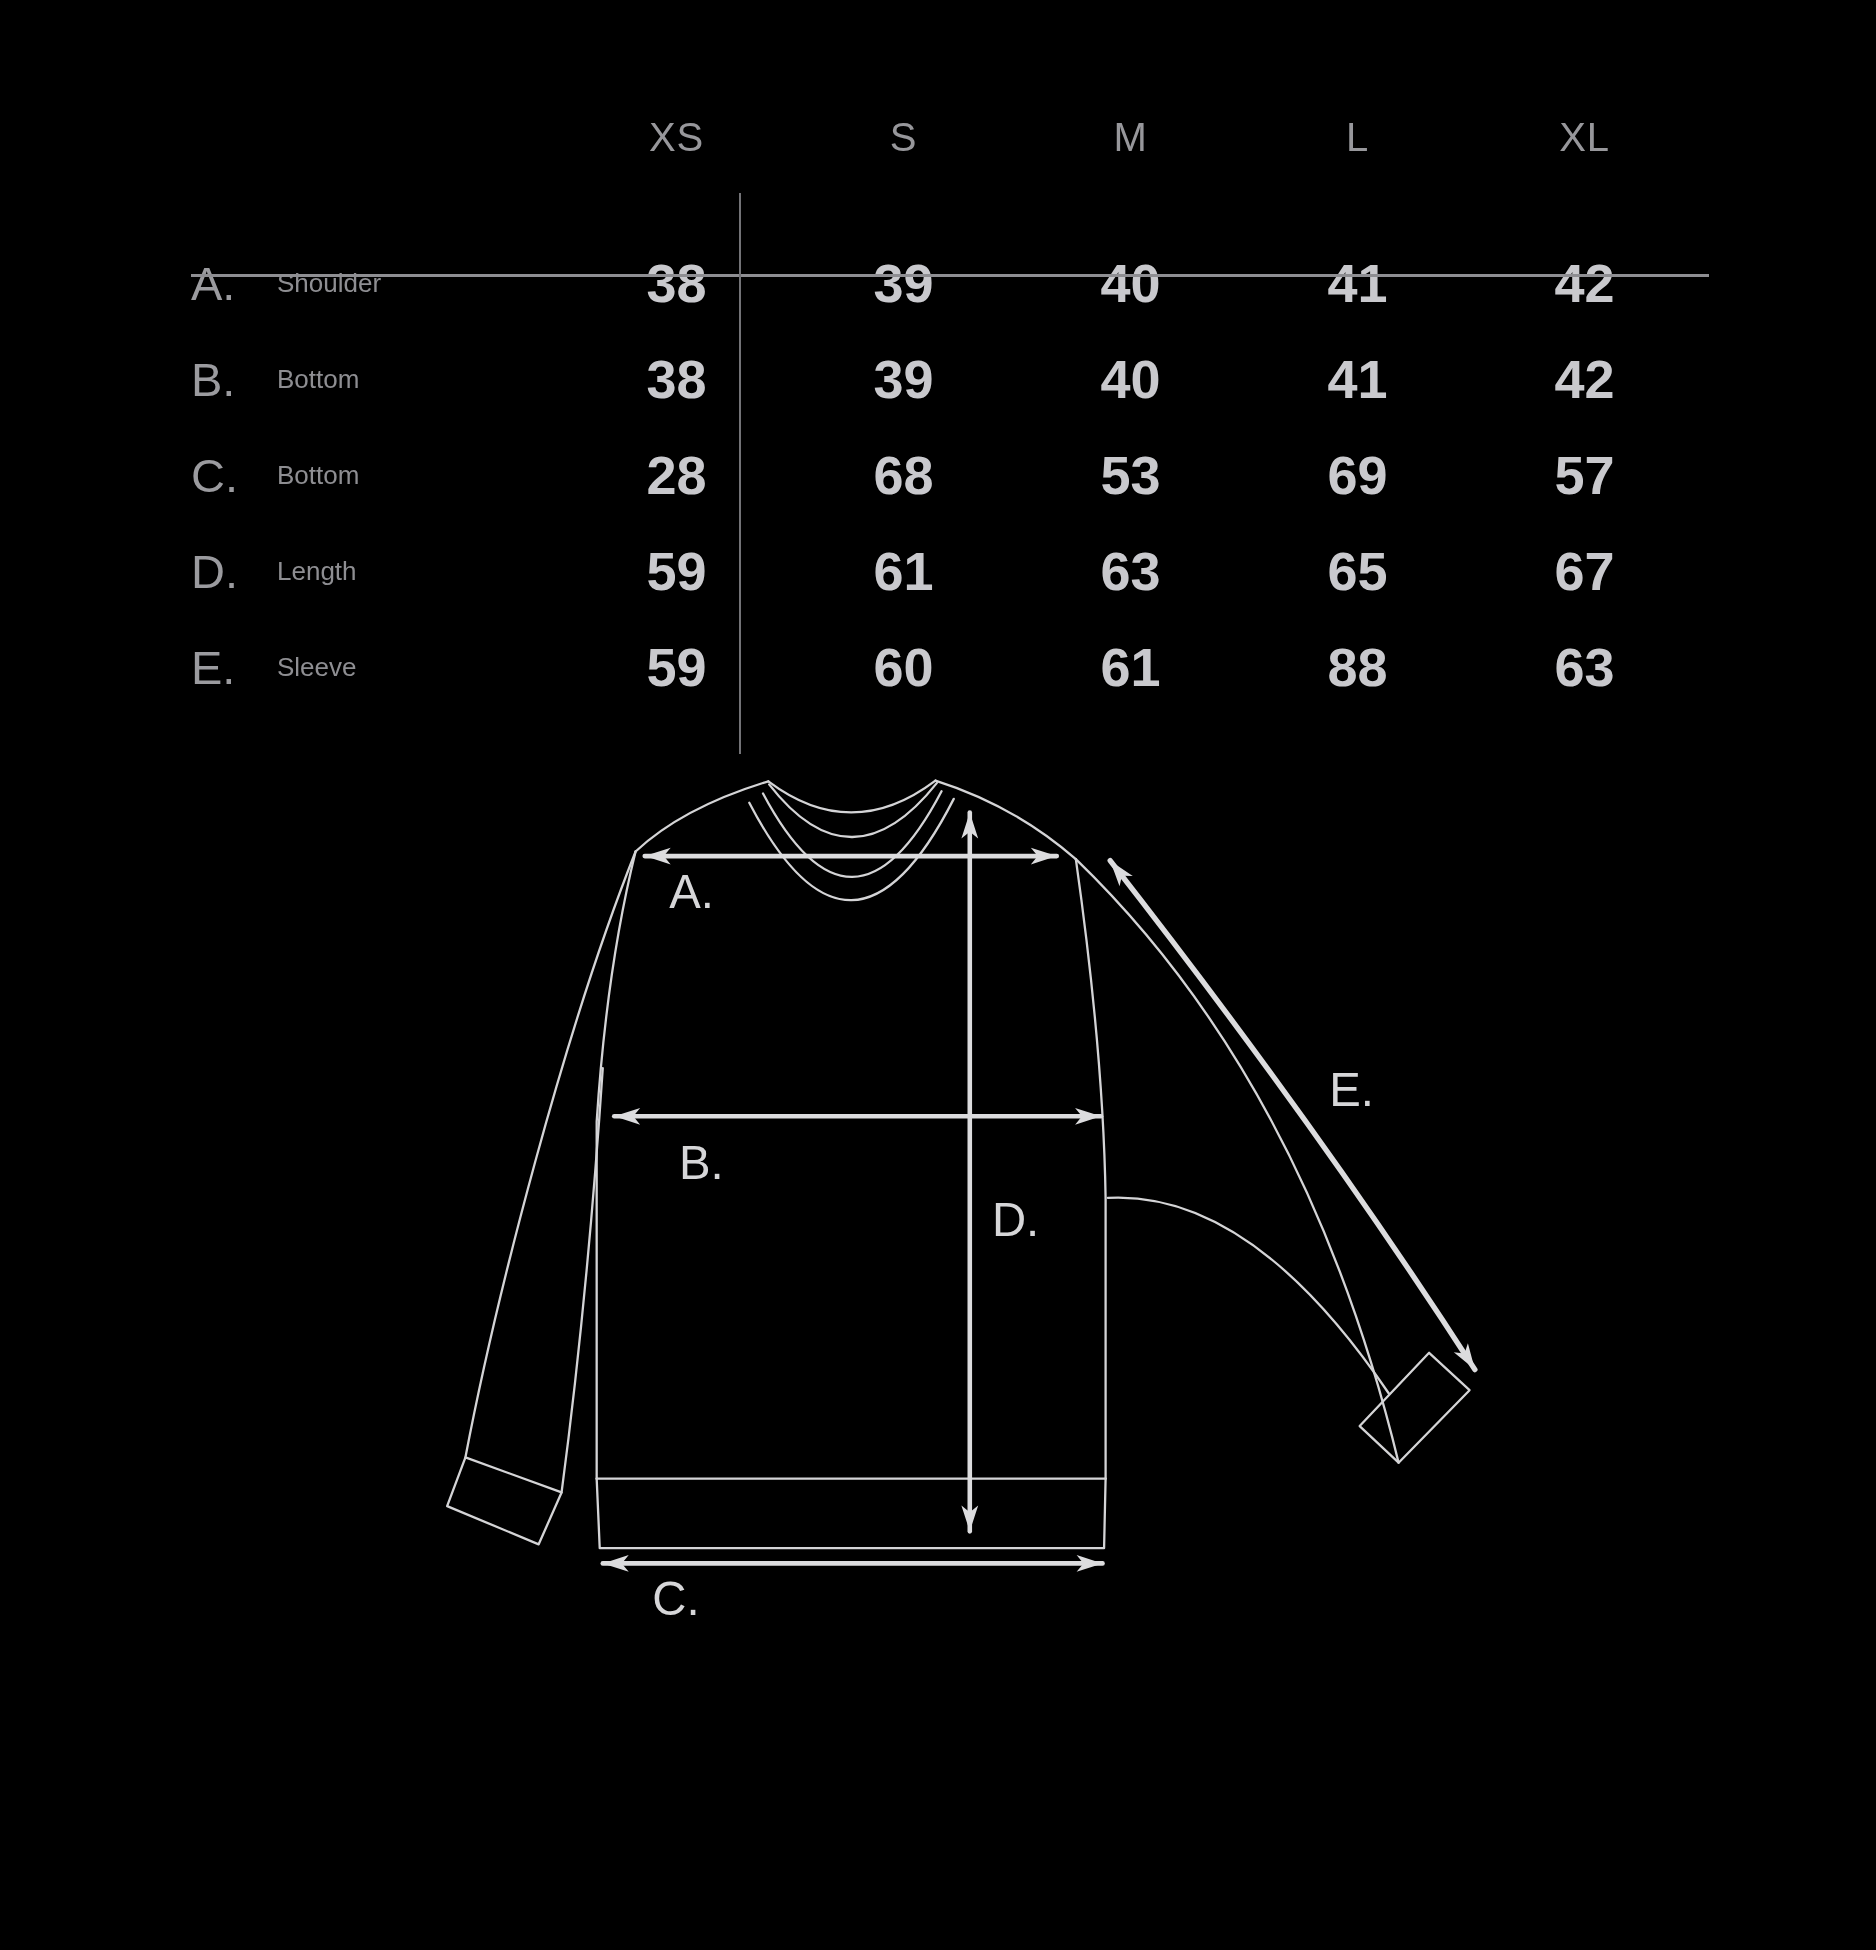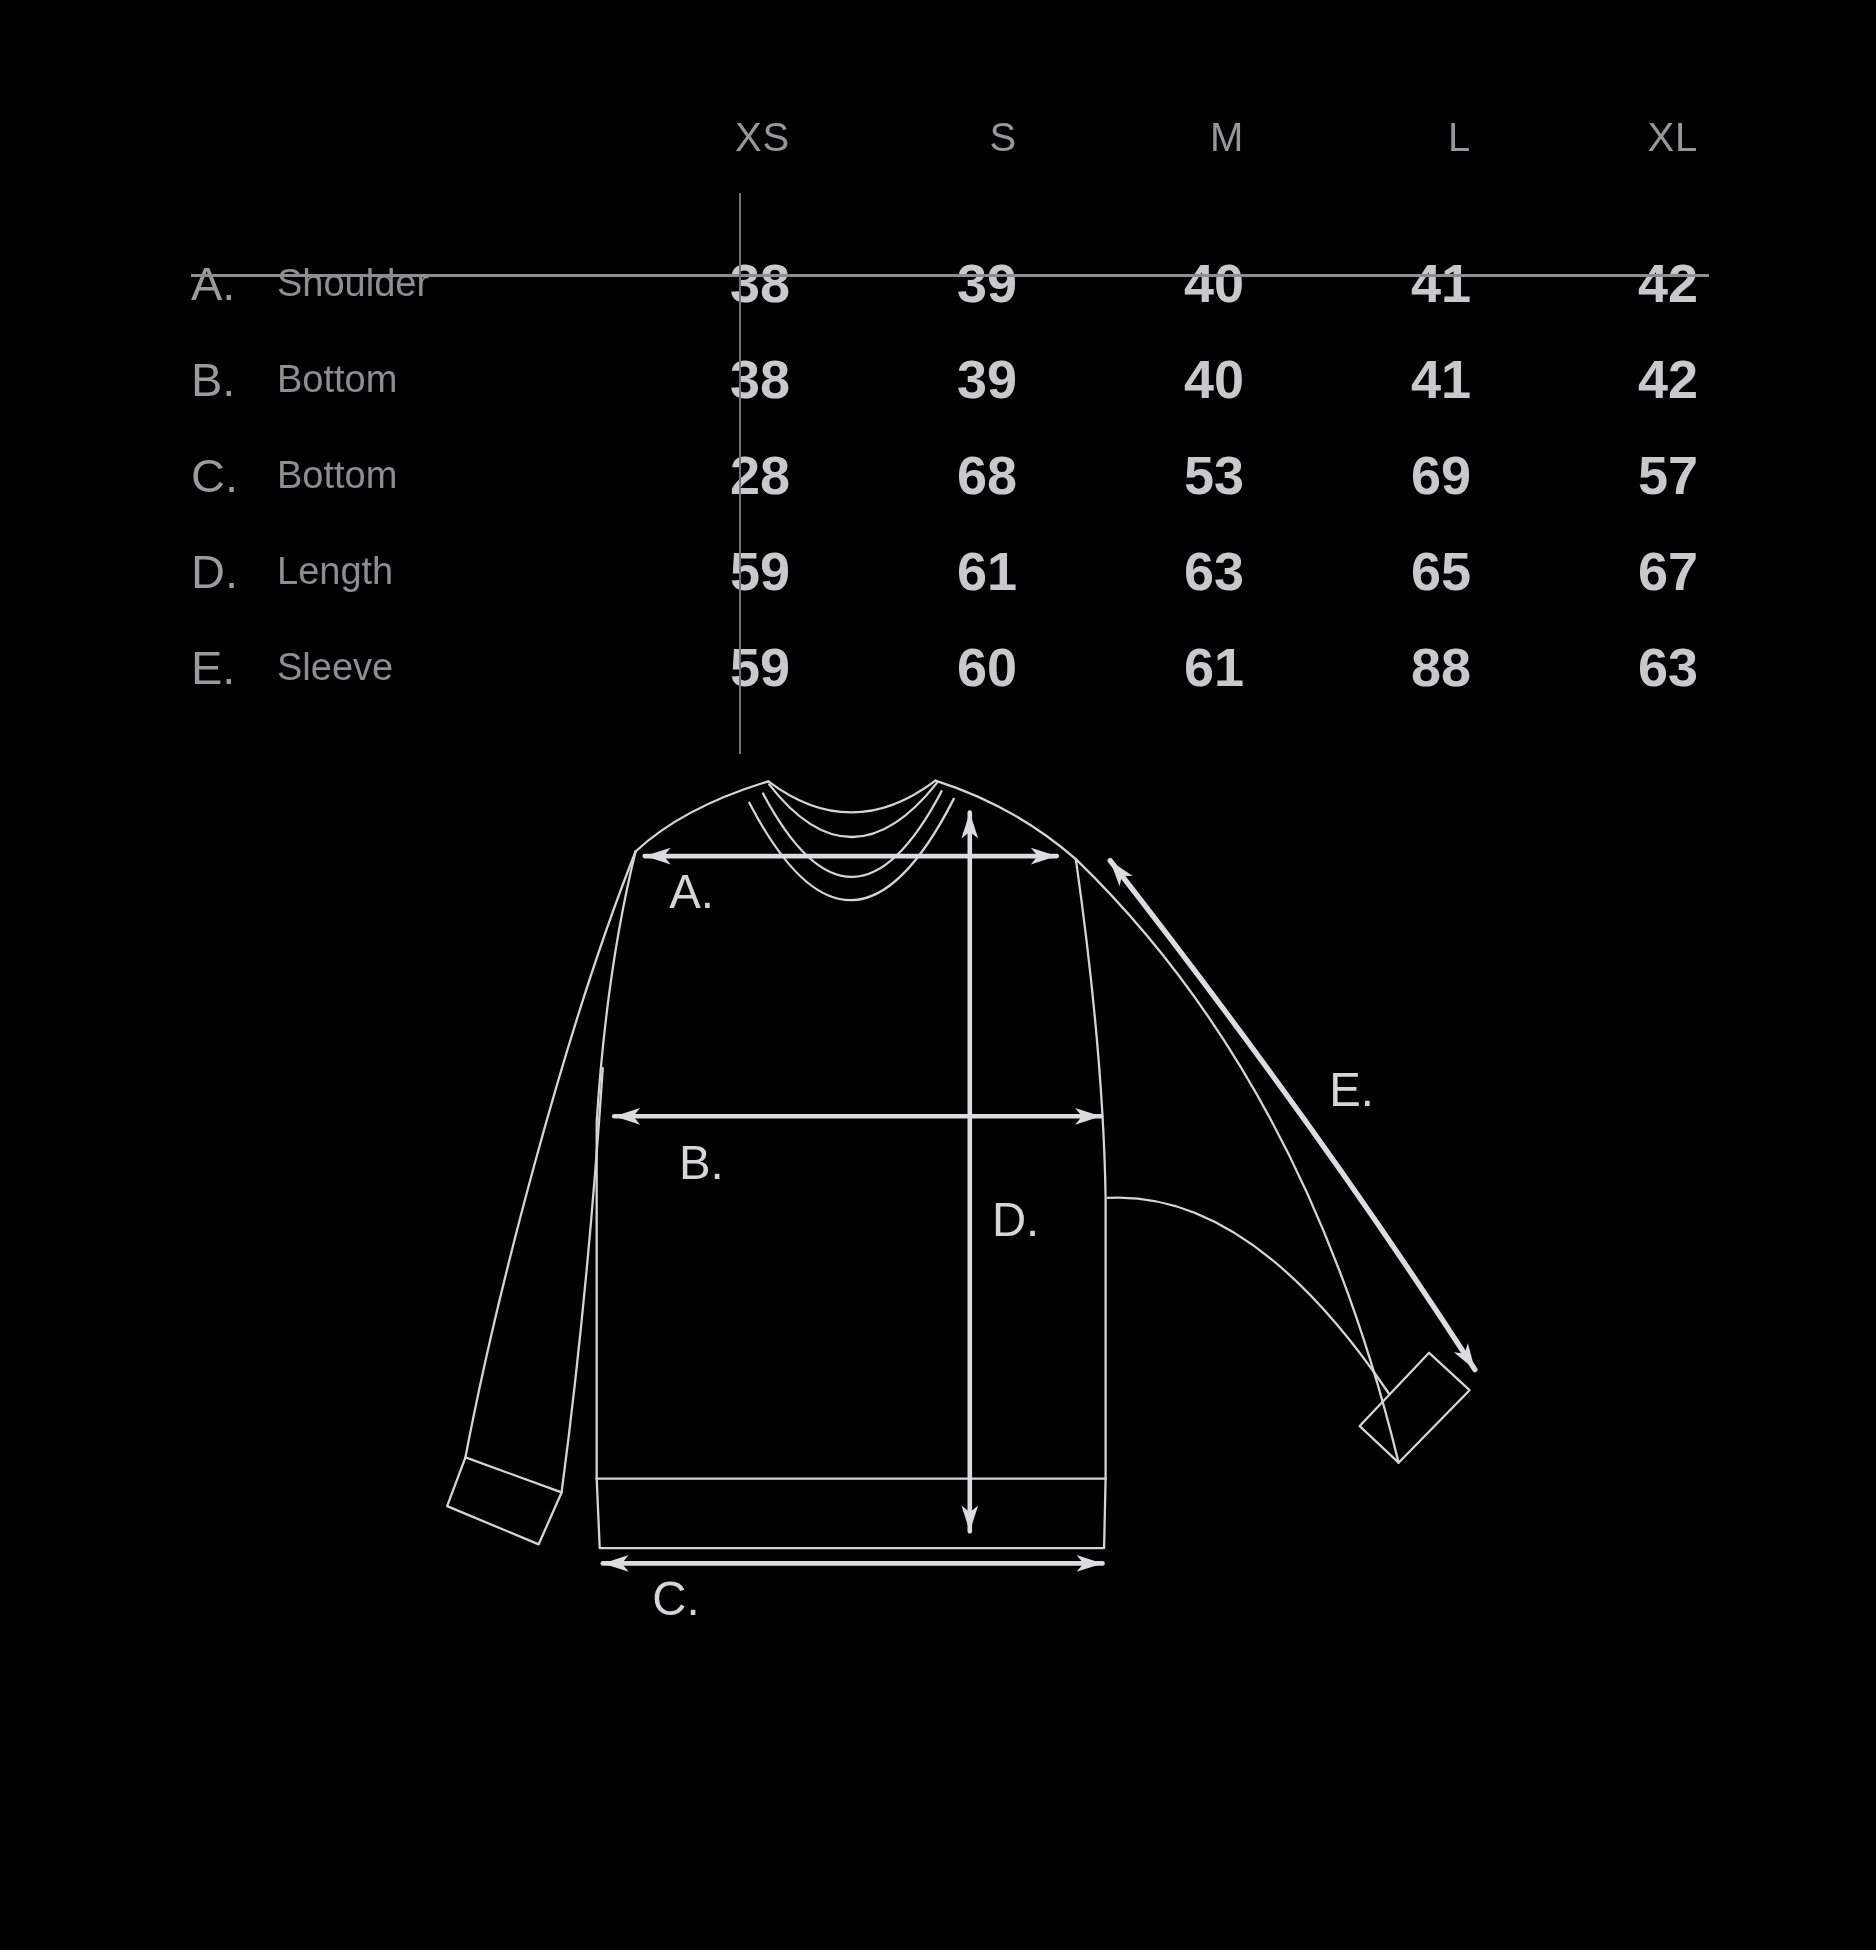--- a/index.html
+++ b/index.html
@@ -6,25 +6,25 @@
   body{width:1877px;height:1951px;position:relative;overflow:hidden;
        font-family:"Liberation Sans",sans-serif;}
   .page{position:absolute;inset:0;background:#000000;}
 
   
   .size-table{position:absolute;left:191px;top:79px;width:1509px;}
   .t-head,.t-row{display:grid;grid-template-columns:372px repeat(5,227px);align-items:center;}
   .t-head{height:116px;}
   .t-rows .t-row{height:96px;}
   .t-rows .t-row:first-child{margin-top:40px;}
-  .cell{text-align:right;}
+  .cell{text-align:center;}
   .label-cell{display:flex;align-items:center;text-align:left;}
   .head-size{font-size:40px;color:#97979b;letter-spacing:0.8px;}
   .letter{width:86px;font-size:47px;color:#9b9b9f;}
-  .mname{font-size:38px;color:#8e8e92;}
+  .mname{font-size:26px;color:#8e8e92;}
   .val{font-size:54px;font-weight:700;color:#c9c9cd;}
   .rule{position:absolute;left:0px;top:195px;width:1518px;height:3.1px;background:#8e8e92;}
   .divider{position:absolute;left:548px;top:114px;width:1.5px;height:561px;background:#737377;}
 
   
   .diagram{position:absolute;left:0;top:0;}
   .garment{fill:none;stroke:#d4d4d6;stroke-width:3px;stroke-linejoin:round;stroke-linecap:round;}
   .measure{fill:none;stroke:#dcdcde;stroke-width:6px;stroke-linecap:round;}
   .measure-e{fill:none;stroke:#dcdcde;stroke-width:7px;stroke-linecap:round;}
   .dlabel{font-family:"Liberation Sans",sans-serif;font-size:62px;fill:#d6d6d8;}

